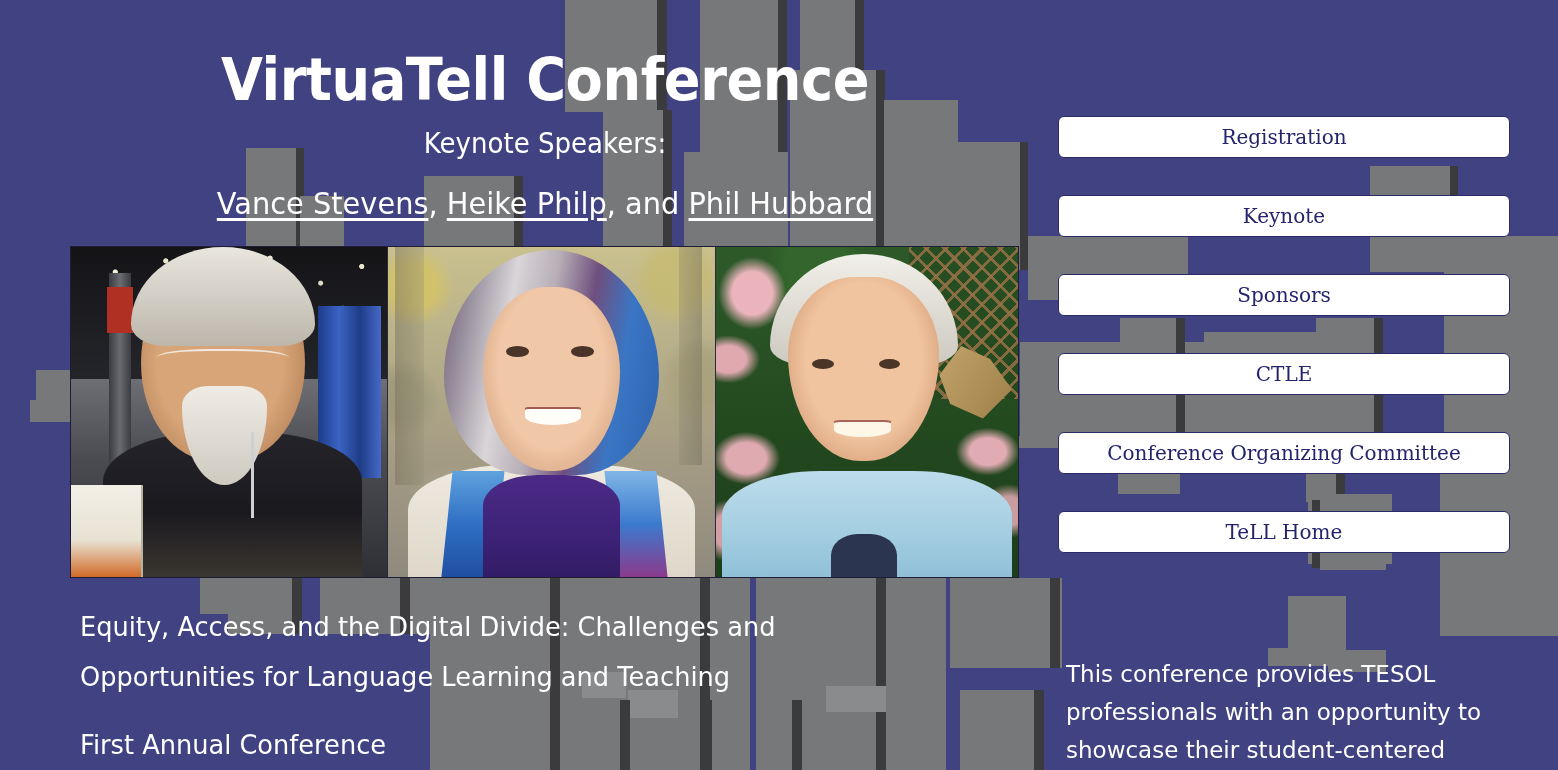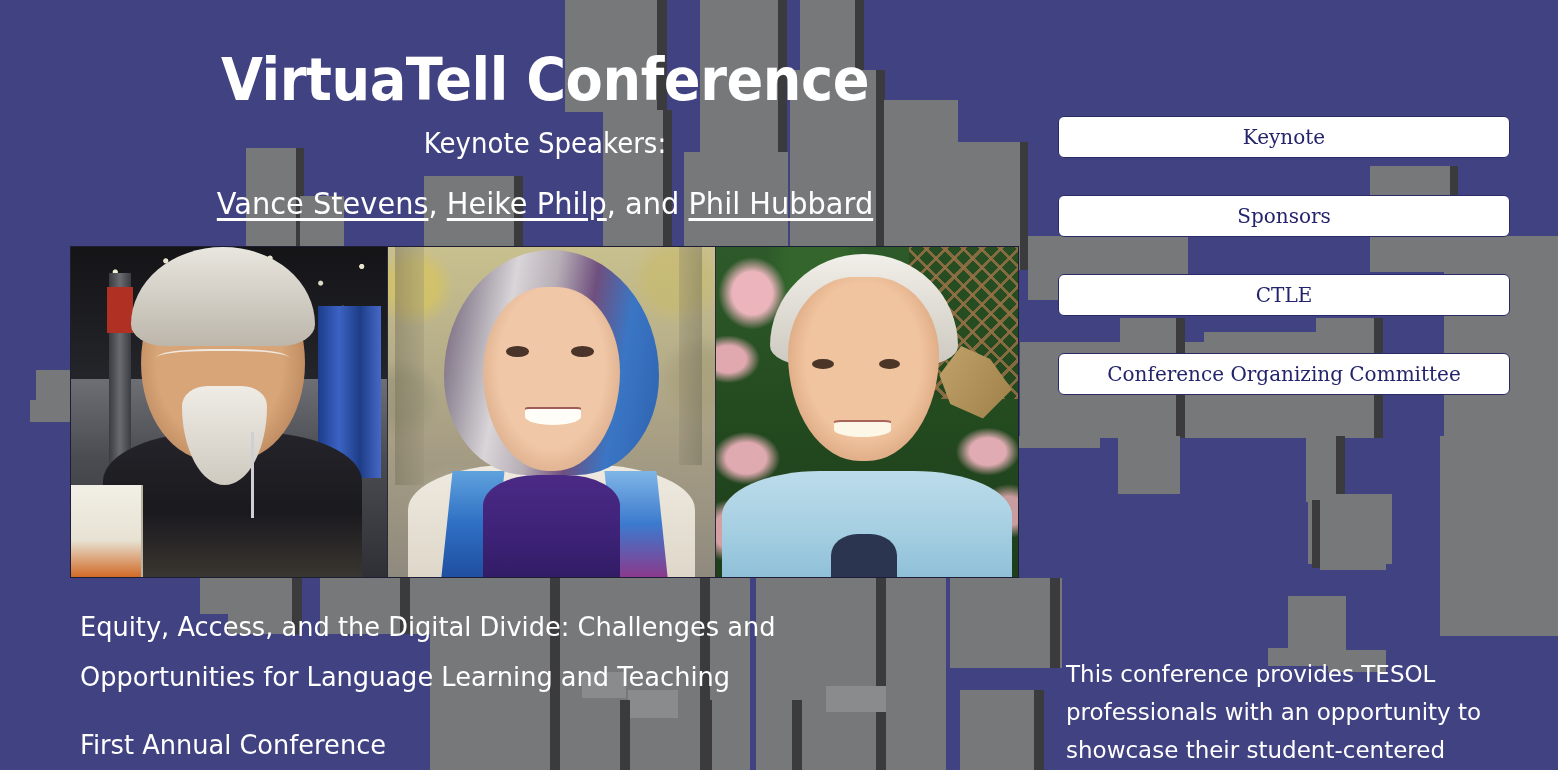--- a/index.html
+++ b/index.html
@@ -488,22 +488,24 @@
 
     </div>
 
     <div class="tagline">
       <div>Equity, Access, and the Digital Divide: Challenges and</div>
       <div>Opportunities for Language Learning and Teaching</div>
       <div class="sub">First Annual Conference</div>
     </div>
 
     <nav class="nav">
+      <button class="nav-btn">Registration</button>
       <button class="nav-btn">Keynote</button>
       <button class="nav-btn">Sponsors</button>
       <button class="nav-btn">CTLE</button>
       <button class="nav-btn">Conference Organizing Committee</button>
+      <button class="nav-btn">TeLL Home</button>
     </nav>
 
     <div class="nav-blurb">This conference provides TESOL professionals with an opportunity to showcase their student-centered</div>
 
   </div>
 </div>
 
 </body></html>

